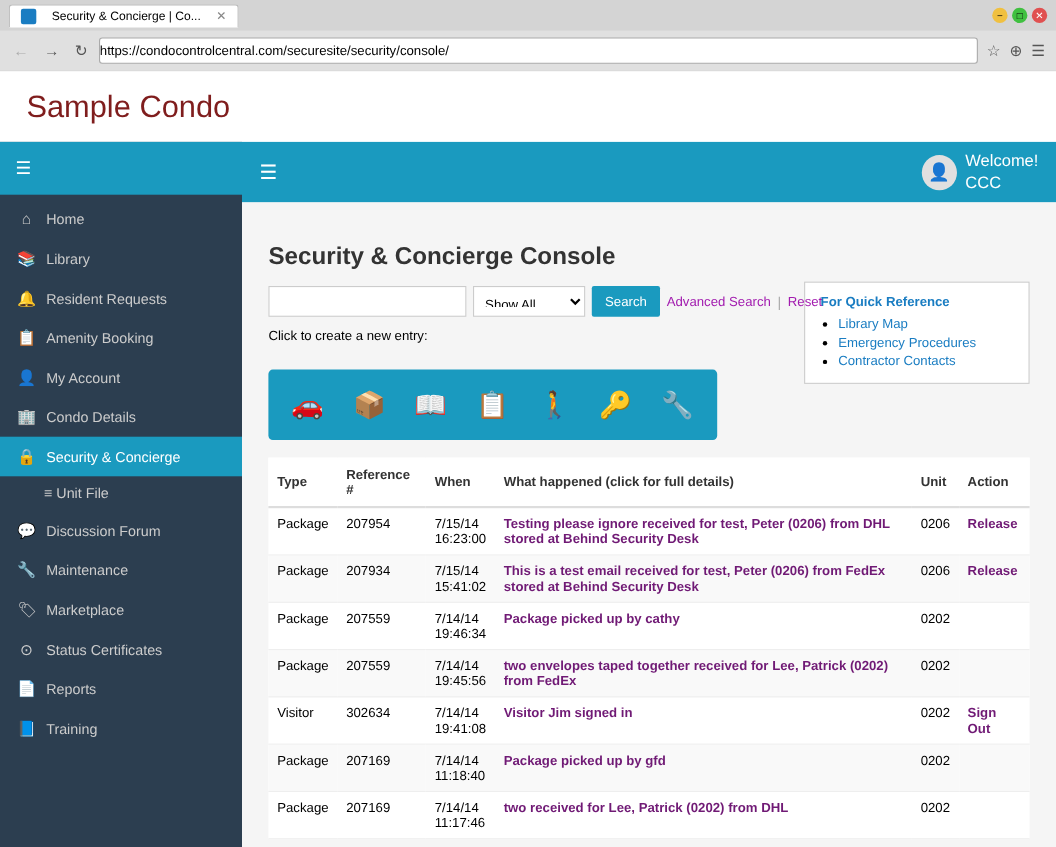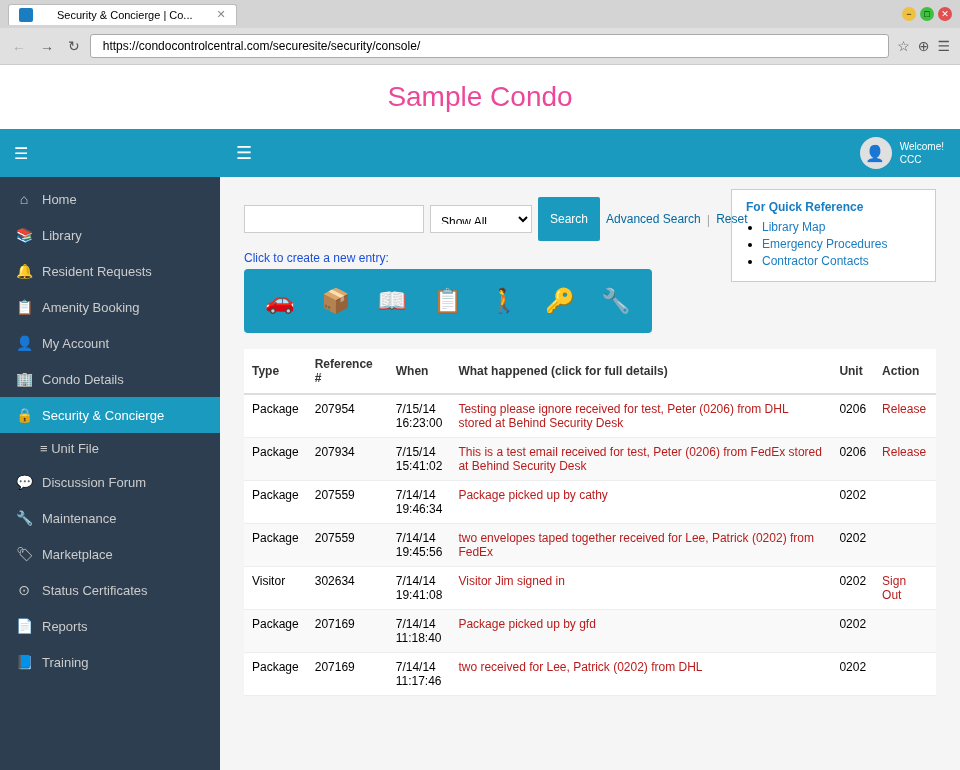--- a/index.html
+++ b/index.html
@@ -19,21 +19,21 @@
       justify-content: space-between;
     }
     .browser-tab {
       background: white;
       border: 1px solid #bbb;
       border-bottom: none;
       padding: 3px 10px;
       font-size: 11px;
       display: flex;
       align-items: center;
-      gap: 24px;
+      gap: 14px;
       border-radius: 3px 3px 0 0;
     }
     .tab-favicon {
       width: 14px; height: 14px;
       background: #1a7dc2;
       border-radius: 2px;
       display: inline-block;
     }
     .browser-controls {
       display: flex;
@@ -62,21 +62,21 @@
     .nav-btn {
       background: none; border: none; cursor: pointer; font-size: 14px; color: #555;
       padding: 2px 4px;
     }
     .nav-btn.disabled { color: #aaa; cursor: default; }
     .address-bar {
       flex: 1;
       height: 24px;
       border: 1px solid #aaa;
       border-radius: 3px;
-      padding: 2px 12px;
+      padding: 2px 0;
       font-size: 12px;
       background: white;
     }
     .browser-actions {
       display: flex; gap: 4px;
     }
     .browser-action-btn {
       background: none; border: none; cursor: pointer; font-size: 14px; color: #555;
       padding: 2px;
     }
@@ -86,22 +86,21 @@
       background: white;
       min-height: 700px;
     }
     .site-header {
       padding: 16px 24px;
       background: white;
     }
     .site-title {
       font-size: 28px;
       font-weight: normal;
-      color: #ec4899;
-      text-align: center;
+      color: #7f1d1d;
     }
 
     
     .app-container {
       display: flex;
       min-height: 660px;
     }
 
     
     .sidebar {
@@ -161,21 +160,21 @@
       align-items: center;
       gap: 8px;
     }
     .user-avatar {
       width: 32px; height: 32px;
       background: #e0e0e0;
       border-radius: 50%;
       display: flex; align-items: center; justify-content: center;
       color: #555; font-size: 16px;
     }
-    .welcome-text { font-size: 10px; line-height: 1.3; }
+    .welcome-text { font-size: 15px; line-height: 1.3; }
 
     .page-title {
       font-size: 22px;
       color: #333;
       margin-bottom: 14px;
       margin-top: 16px;
     }
 
     
     .search-bar {
@@ -192,40 +191,40 @@
       font-size: 12px;
     }
     .search-select {
       height: 28px;
       border: 1px solid #ccc;
       padding: 8px 6px;
       font-size: 12px;
       background: white;
     }
     .search-btn {
-      height: 44px;
+      height: 28px;
       background: #1a9abf;
       color: white;
       border: none;
       padding: 0 12px;
       cursor: pointer;
       font-size: 12px;
       border-radius: 2px;
     }
     .search-link {
-      color: #0369a1;
+      color: #a21caf;
       text-decoration: none;
       font-size: 12px;
       cursor: pointer;
     }
 
     .create-entry-label {
       font-size: 12px;
-      color: #1d4ed8;
-      margin-bottom: 4px;
+      color: #000000;
+      margin-bottom: 24px;
     }
 
     
     .icon-bar {
       display: flex;
       gap: 4px;
       background: #1a9abf;
       padding: 8px 10px;
       border-radius: 4px;
       margin-bottom: 16px;
@@ -275,21 +274,21 @@
       border-bottom: 2px solid #ddd;
       font-weight: bold;
       color: #333;
     }
     .data-table td {
       padding: 7px 8px;
       border-bottom: 1px solid #eee;
       vertical-align: top;
     }
     .data-table tr:nth-child(even) td { background: #f9f9f9; }
-    .data-table a { color: #b91c1c; text-decoration: none; }
+    .data-table a { color: #701a75; text-decoration: none; font-weight: bold; }
 
     .clearfix::after { content: ''; display: table; clear: both; }
   </style>
 </head>
 <body>
 
 <div class="browser-chrome">
   <div class="browser-titlebar">
     <div class="browser-tab">
       <span class="tab-favicon"></span>
@@ -394,20 +393,21 @@
         <div class="top-bar-right">
           <div class="user-avatar">👤</div>
           <div class="welcome-text">
             <div>Welcome!</div>
             <div>CCC</div>
           </div>
         </div>
       </div>
 
       <div class="main-content">
+        <h2 class="page-title">Security &amp; Concierge Console</h2>
 
         <div class="search-bar">
           <input class="search-input" type="text" placeholder="" style="">
           <select class="search-select">
             <option>Show All</option>
             <option>Package</option>
             <option>Visitor</option>
             <option>SecurityShift</option>
           </select>
           <button class="search-btn">Search</button>

